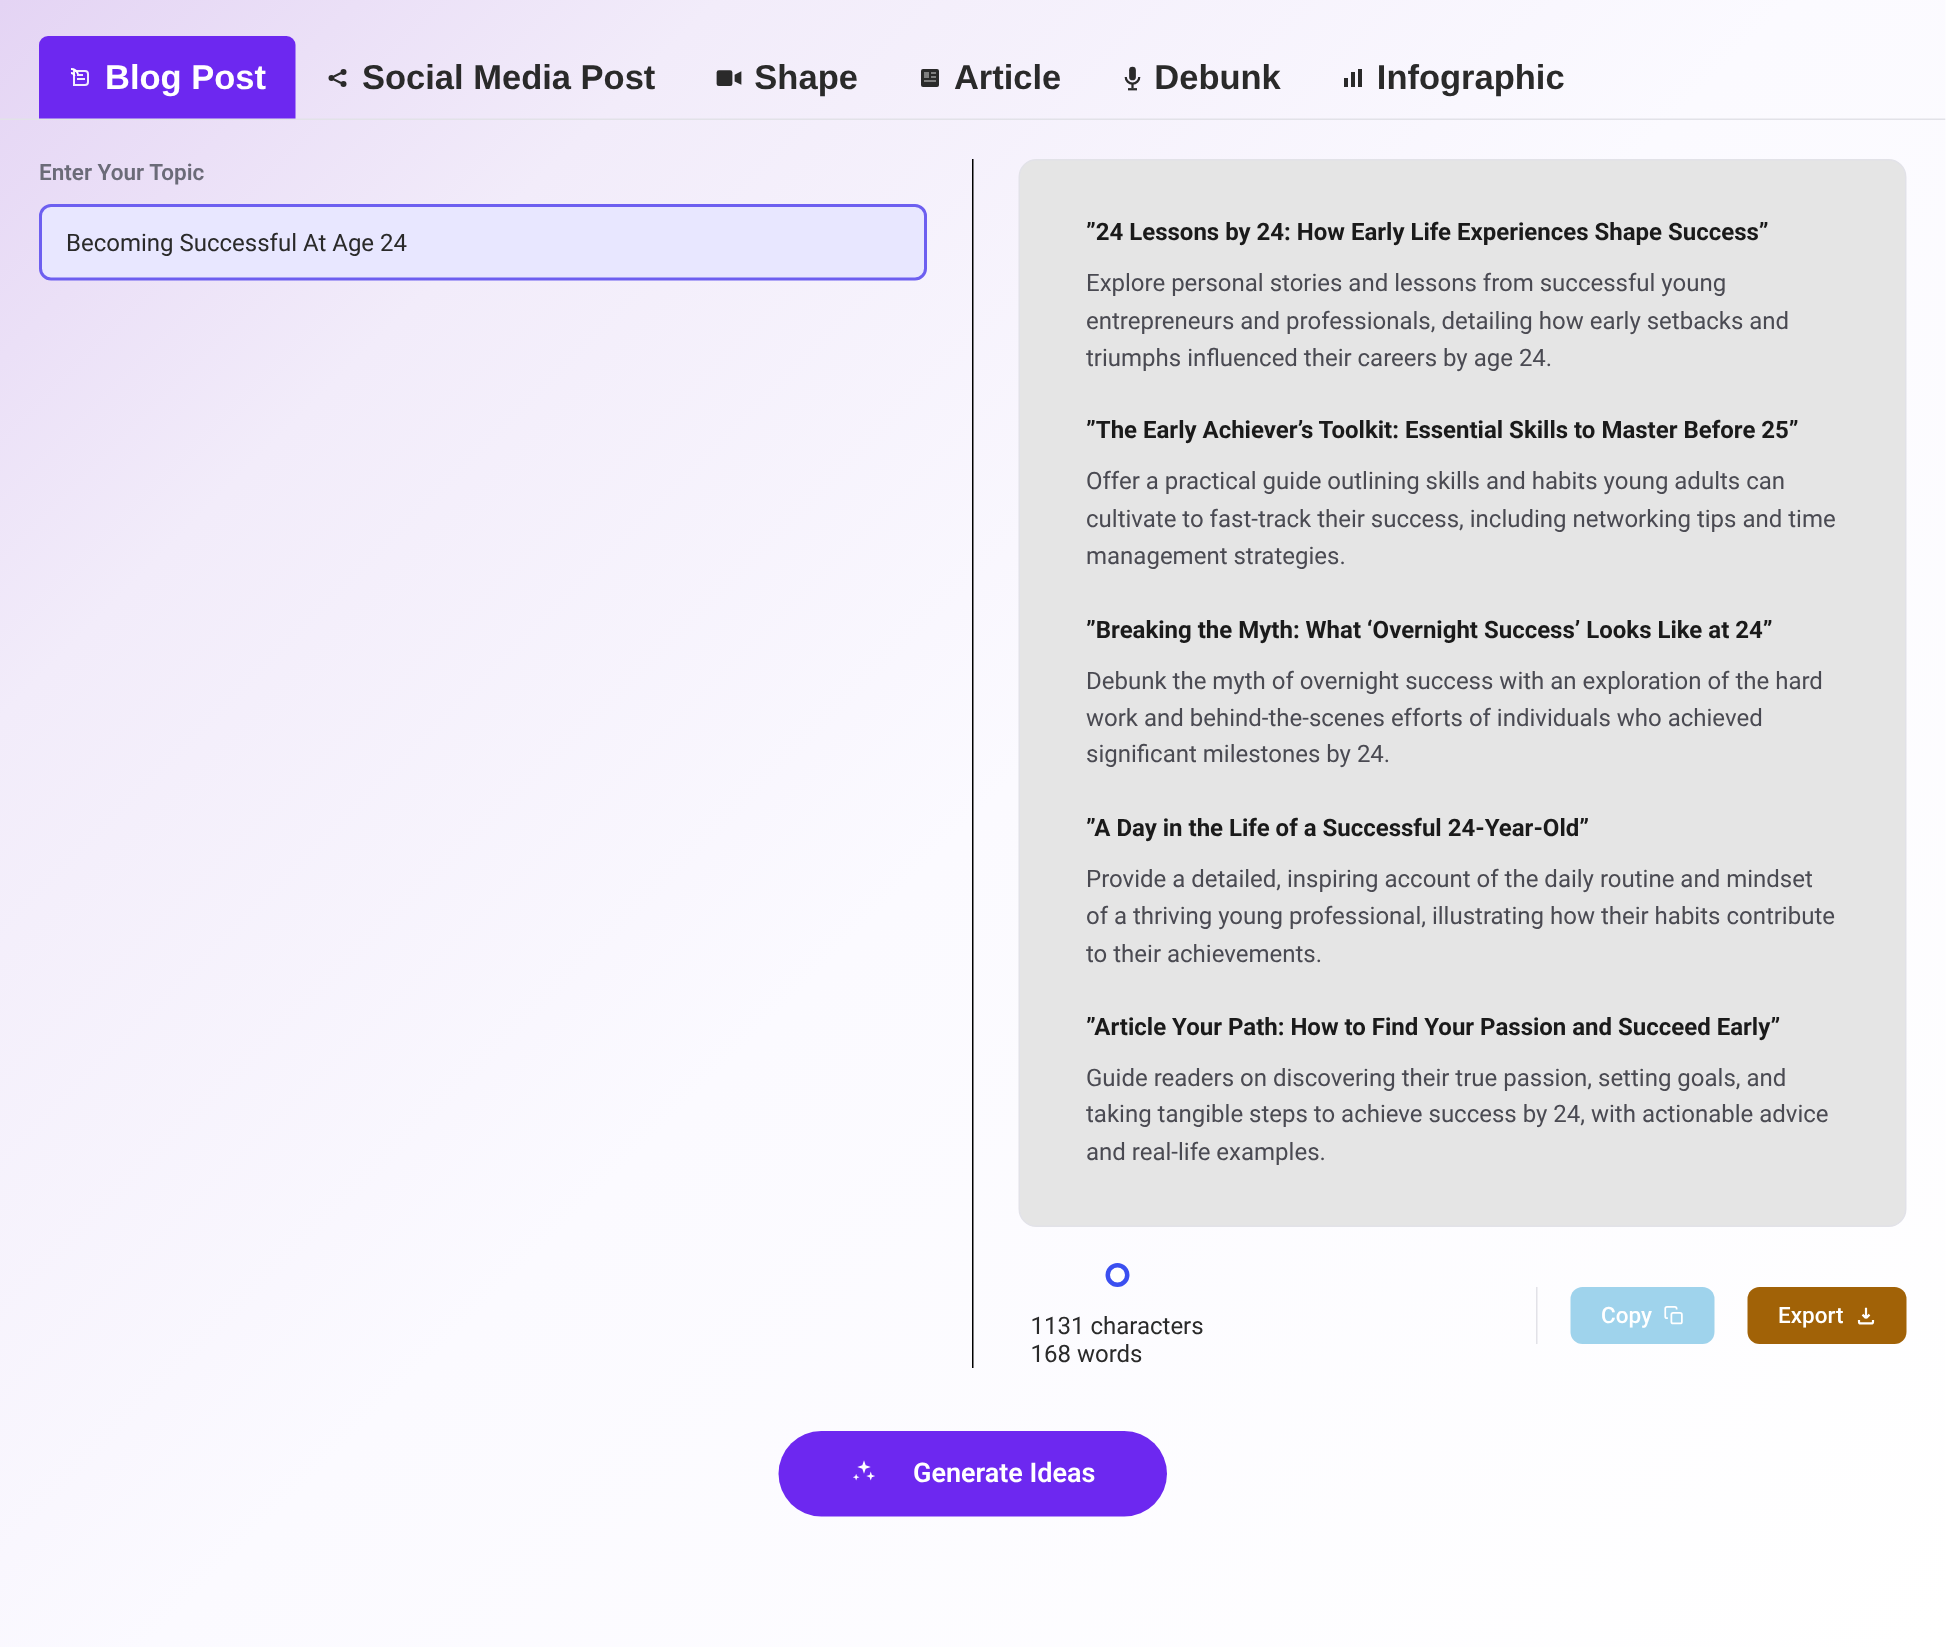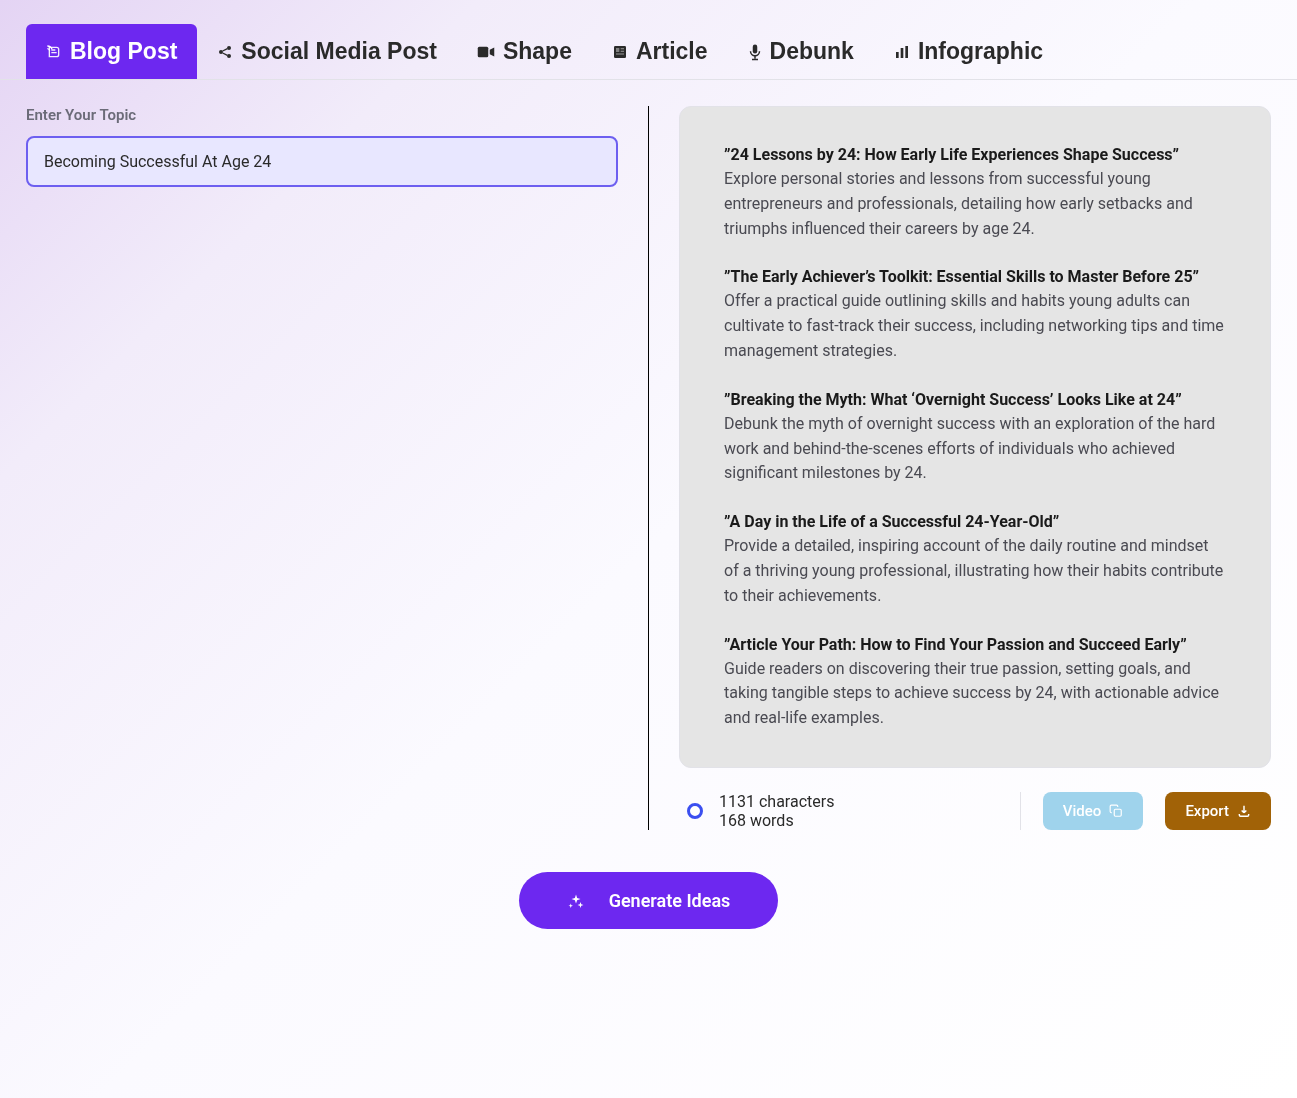--- a/index.html
+++ b/index.html
@@ -88,33 +88,34 @@
     .idea-title {
       font-weight: 700;
       font-size: 16px;
       color: #1a1a1a;
       line-height: 1.5;
     }
     .idea-desc {
       font-size: 16px;
       color: #4a4a52;
       line-height: 1.55;
-      margin-top: 0;
+      margin-top: 10px;
     }
     .footer-row {
       display: flex;
       align-items: center;
       justify-content: space-between;
       margin-top: 24px;
       padding: 0 0 0 8px;
     }
     .stats-block {
       display: flex;
       align-items: center;
       gap: 16px;
+      flex-direction: column;
     }
     .stat-circle {
       width: 16px;
       height: 16px;
       border: 3px solid #3b4ff0;
       border-radius: 50%;
       background: #fff;
     }
     .stats-text {
       display: flex;
@@ -149,21 +150,21 @@
       background: #a16207;
       color: #ffffff;
     }
     .generate-row {
       display: flex;
       justify-content: center;
       padding: 16px 0 28px 0;
     }
     .btn-generate {
       display: inline-flex;
-      align-items: flex-end;
+      align-items: flex-start;
       gap: 24px;
       background: #6d28f0;
       color: #ffffff;
       font-size: 18px;
       font-weight: 600;
       padding: 18px 48px;
       border: none;
       border-radius: 999px;
       cursor: pointer;
       font-family: inherit;
@@ -270,21 +271,21 @@
     <div class="footer-row">
       <div class="stats-block">
         <div class="stat-circle"></div>
         <div class="stats-text">
           <span>1131 characters</span>
           <span>168 words</span>
         </div>
       </div>
       <div class="actions">
         <button class="btn btn-copy">
-          <span>Video</span>
+          <span>Copy</span>
           <span class="icon">
             <svg width="14" height="14" viewBox="0 0 24 24" fill="none" stroke="currentColor" stroke-width="2">
                 <rect x="9" y="9" width="12" height="12" rx="2"></rect>
                 <path d="M5 15H4a2 2 0 0 1-2-2V4a2 2 0 0 1 2-2h9a2 2 0 0 1 2 2v1"></path>
               </svg>
           </span>
         </button>
         <button class="btn btn-export">
           <span>Export</span>
           <span class="icon">

